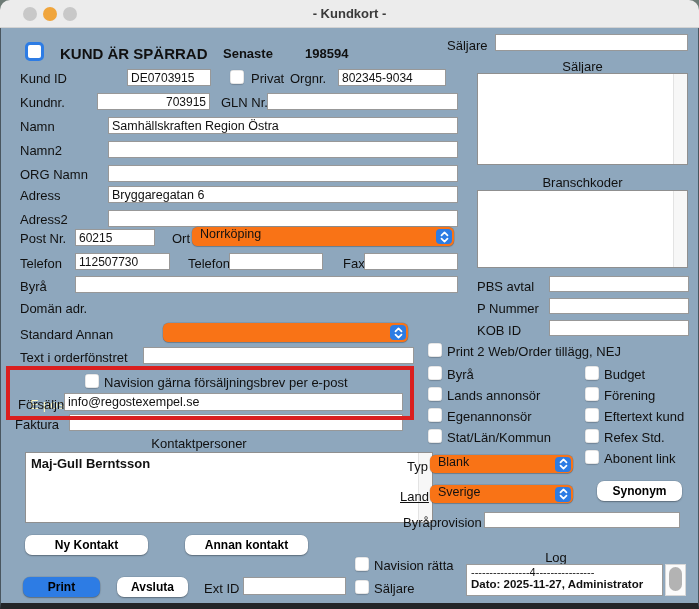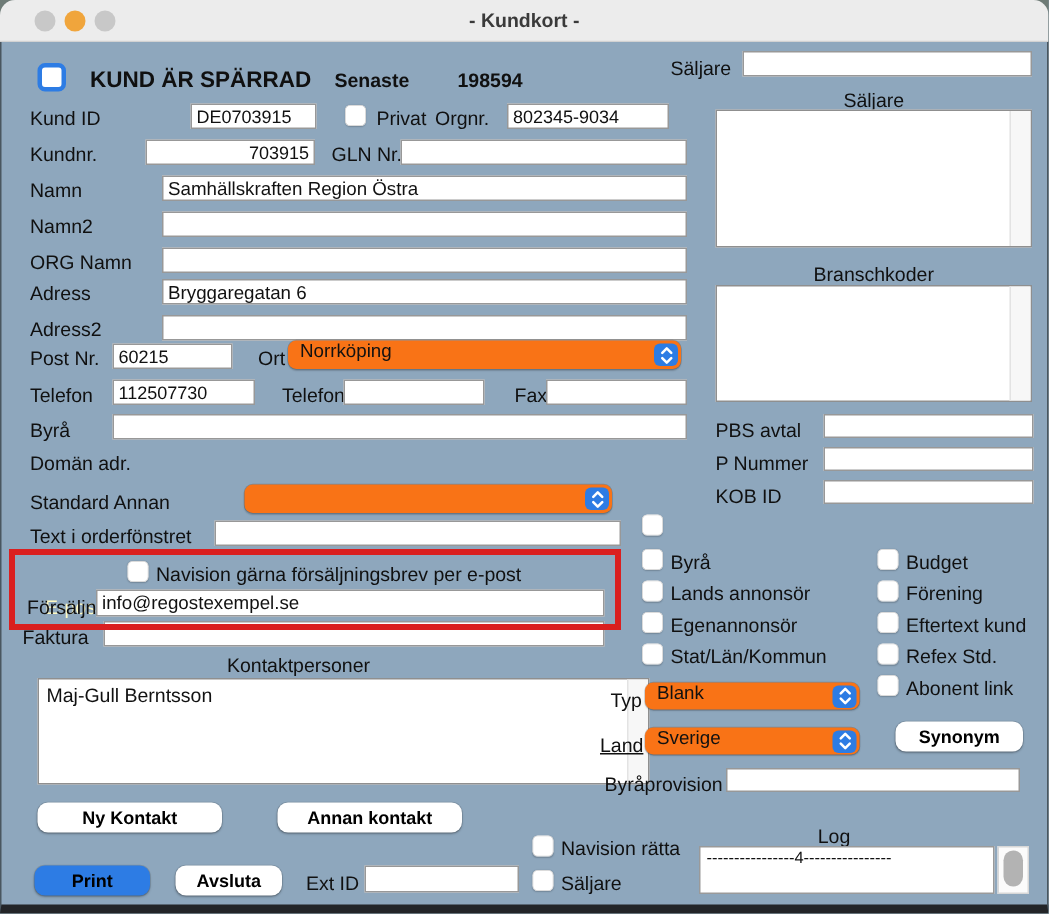--- a/index.html
+++ b/index.html
@@ -135,21 +135,21 @@
   <span class="cb" style="left:85px;top:374px;"></span>
   <span class="lbl" style="left:104px;top:375px;">Navision gärna försäljningsbrev per e-post</span>
   <span class="lbl" style="left:18px;top:397px;width:47px;overflow:hidden;">Försäljni</span>
   <input class="inp" style="left: 64px; top: 393px; width: 339px; height: 18px; font-size: 12.5px;" value="info@regostexempel.se">
   <div class="redbox"></div>
 
   <span class="lbl" style="left:15px;top:417px;">Faktura</span>
   <input class="inp" style="left: 69px; top: 414px; width: 334px;" value="">
 
   <span class="lbl ctr" style="left:25px;top:436px;width:348px;">Kontaktpersoner</span>
-  <div class="listbox" style="left:25px;top:452px;width:408px;height:71px;">
+  <div class="listbox" style="left:25px;top:452px;width:408px;height:71px;font-weight:bold;">
     <div class="list-item">Maj-Gull Berntsson</div>
     <div class="sbtrack"></div>
   </div>
   <button class="btn" style="left:25px;top:535px;width:123px;height:20px;">Ny Kontakt</button>
   <button class="btn" style="left:185px;top:535px;width:123px;height:20px;">Annan kontakt</button>
 
   <button class="btn primary" style="left:23px;top:577px;width:77px;height:20px;">Print</button>
   <button class="btn" style="left:117px;top:577px;width:71px;height:20px;">Avsluta</button>
   <span class="lbl" style="left:204px;top:581px;">Ext ID</span>
   <input class="inp" style="left: 243px; top: 577px; width: 103px; height: 18px;" value="">
@@ -168,20 +168,21 @@
   </div>
 
   <span class="lbl" style="left:477px;top:279px;">PBS avtal</span>
   <input class="inp" style="left: 549px; top: 276px; width: 140px; height: 16px;" value="">
   <span class="lbl" style="left:477px;top:301px;">P Nummer</span>
   <input class="inp" style="left: 549px; top: 298px; width: 140px; height: 16px;" value="">
   <span class="lbl" style="left:477px;top:323px;">KOB ID</span>
   <input class="inp" style="left: 549px; top: 320px; width: 140px; height: 16px;" value="">
 
   <span class="cb" style="left:428px;top:343px;"></span>
+  <span class="lbl" style="left:447px;top:344px;">Print 2 Web/Order tillägg, NEJ</span>
 
   <span class="cb" style="left:428px;top:366px;"></span>
   <span class="lbl" style="left:447px;top:367px;">Byrå</span>
   <span class="cb" style="left:585px;top:366px;"></span>
   <span class="lbl" style="left:604px;top:367px;">Budget</span>
 
   <span class="cb" style="left:428px;top:387px;"></span>
   <span class="lbl" style="left:447px;top:388px;">Lands annonsör</span>
   <span class="cb" style="left:585px;top:387px;"></span>
   <span class="lbl" style="left:604px;top:388px;">Förening</span>
@@ -220,18 +221,19 @@
     </span>
   </div>
   <button class="btn" style="left:597px;top:481px;width:85px;height:20px;">Synonym</button>
 
   <span class="lbl" style="left:403px;top:515px;">Byråprovision</span>
   <input class="inp" style="left: 484px; top: 512px; width: 196px; height: 16px;" value="">
 
   <span class="lbl ctr" style="left:456px;top:550px;width:200px;">Log</span>
   <div class="logbox" style="left:466px;top:564px;width:197px;height:32px;">
     <div>----------------4----------------</div>
+    <div class="logline2">Dato: 2025-11-27, Administrator</div>
   </div>
   <div class="logsb" style="left:665px;top:564px;width:21px;height:32px;">
     <div class="logthumb" style="left:3px;top:2px;width:13px;height:24px;"></div>
   </div>
 
 </div>
 
 </body></html>

